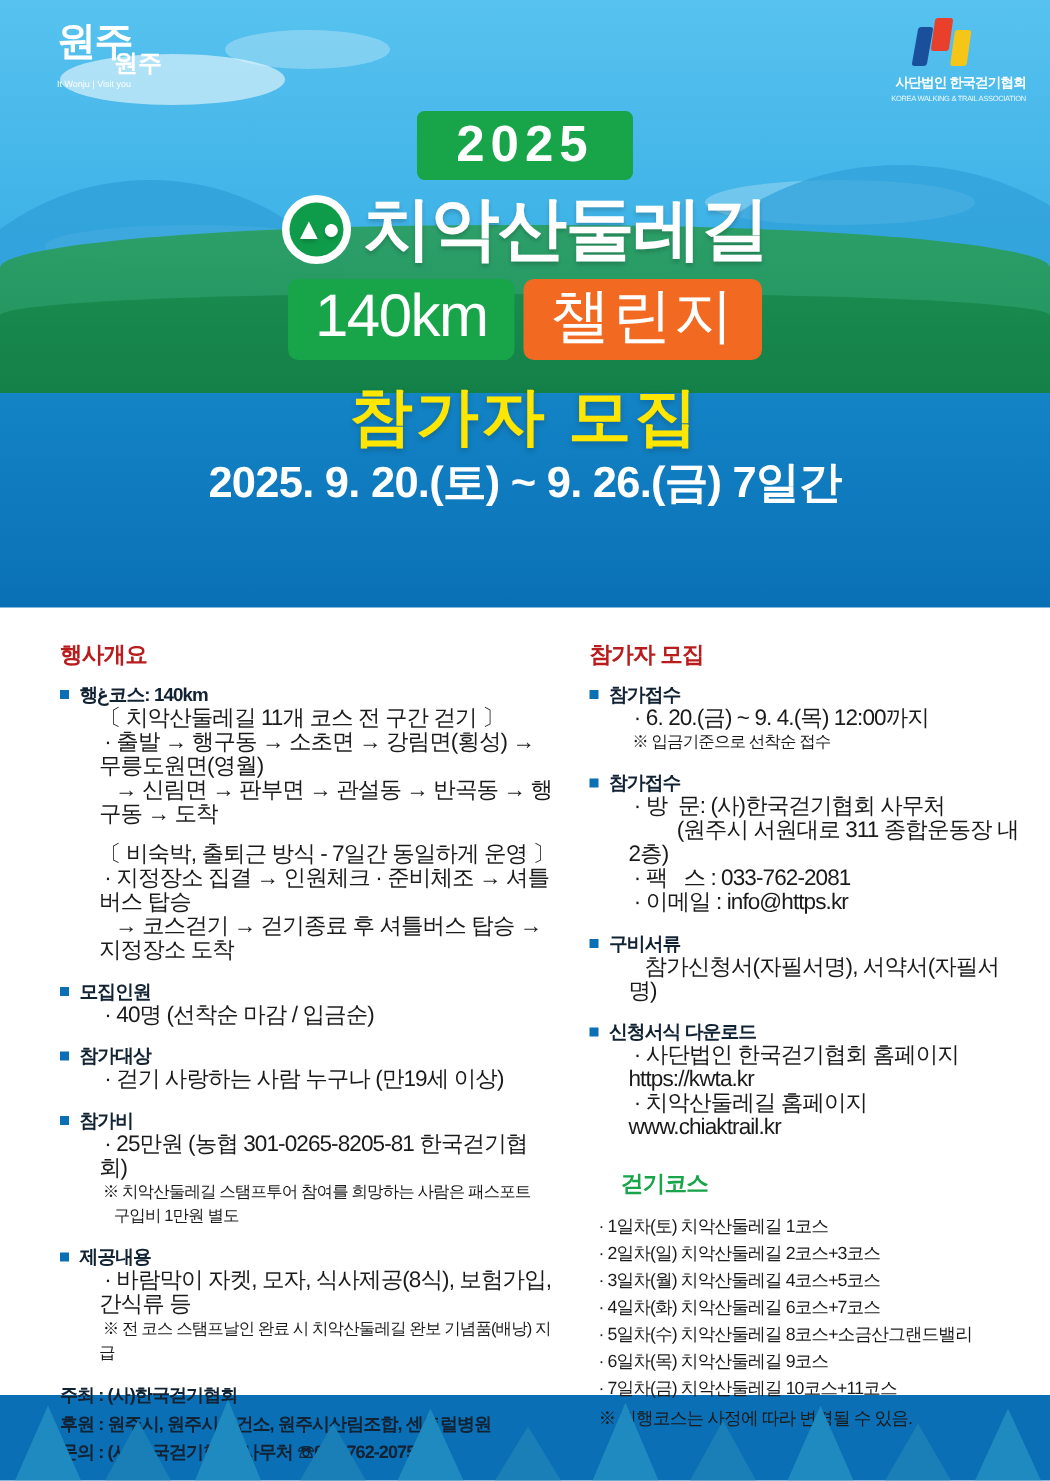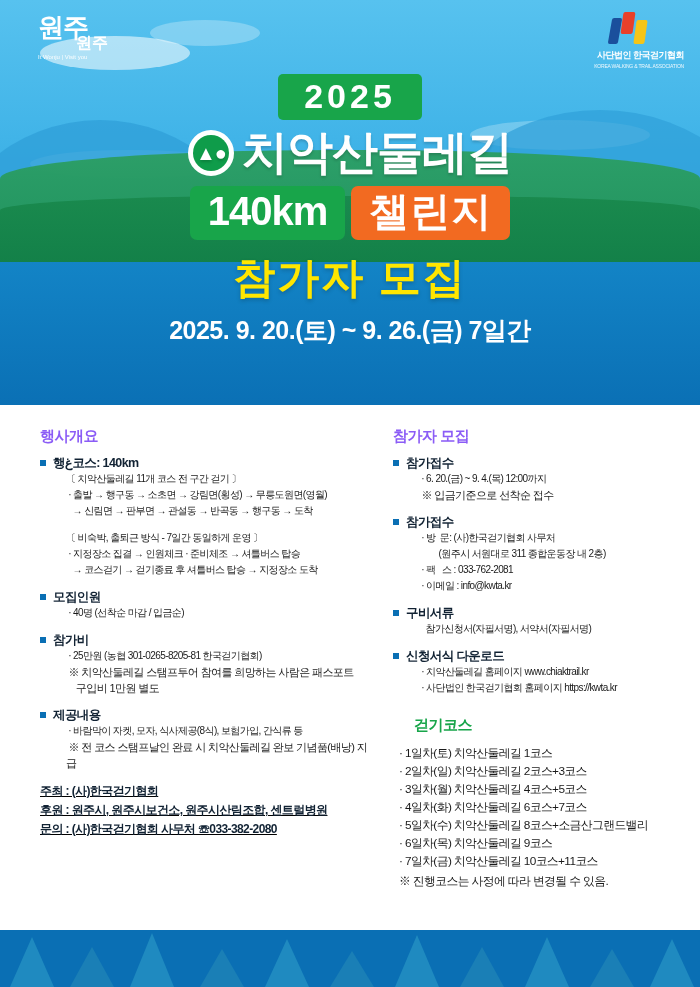--- a/index.html
+++ b/index.html
@@ -100,80 +100,80 @@
     background: #0f9c4a;
   }
   .circ-logo .fig {
     position:absolute; left:0; top:0; right:0; bottom:0;
     color:#fff; font-size: 20px; line-height: 40px; text-align:center;
   }
   .row-140 { margin-top: 6px; }
   .pill-km, .pill-ch {
     display: inline-block;
     font-size: 40px;
-    font-weight: bold;
+    font-weight: normal;
     color: #ffffff;
     padding: 2px 18px 6px;
     border-radius: 7px;
     line-height: 46px;
     letter-spacing: -1px;
   }
   .pill-km { background: #18a54a; }
   .pill-ch { background: #f26a21; margin-left: 6px; letter-spacing: 1px;}
   .line-recruit {
     margin-top: 14px;
     font-size: 42px;
     font-weight: bold;
     color: #ffe600;
     letter-spacing: 2px;
     line-height: 48px;
     text-shadow: 0 2px 4px rgba(0,0,0,.2);
   }
   .line-date {
-    margin-top: 12px;
-    font-size: 25px;
+    margin-top: 0;
+    font-size: 29px;
     font-weight: bold;
     color: #ffffff;
     letter-spacing: -.5px;
   }
 
   
   .panel {
     position: absolute;
     left: 0; top: 405px; width: 700px; height: 525px;
     background: #ffffff;
   }
   .col-left { position: absolute; left: 40px; top: 22px; width: 330px; }
   .col-right { position: absolute; left: 393px; top: 22px; width: 290px; }
 
   .sec-head {
-    color: #8b5cf6;
+    color: #b91c1c;
     font-size: 15px;
     font-weight: bold;
     margin-bottom: 9px;
     letter-spacing: -.5px;
   }
   .sec-head.green { color: #18a54a; }
 
   .item { margin-bottom: 11px; }
   .item-title {
     font-size: 12.5px; font-weight: bold; color: #123; letter-spacing: -.6px;
     padding-left: 13px; position: relative; line-height: 16px;
   }
   .item-title::before {
     content: ""; position: absolute; left: 0; top: 5px; width: 6px; height: 6px;
     background: #0a6fb4;
   }
   .sub {
-    font-size: 10px; color: #1a1a1a; letter-spacing: -.6px;
+    font-size: 15px; color: #1a1a1a; letter-spacing: -.6px;
     padding-left: 17px; line-height: 16px; white-space: pre-wrap;
   }
   .sub.ind { padding-left: 26px; }
   .note { font-size: 11px; }
-  .foot-lines { margin-top: 2px; text-decoration: underline; }
+  .foot-lines { margin-top: 2px; }
   .foot-lines div {
     font-size: 12px; font-weight: bold; color: #123; letter-spacing: -.6px; line-height: 19px;
   }
   .course-list div {
     font-size: 11.8px; color: #1a1a1a; letter-spacing: -.6px; line-height: 18px;
     padding-left: 6px;
   }
   .course-note { font-size: 11.3px; letter-spacing: -.6px; line-height: 18px; margin-top: 2px;}
   
   .trees { position: absolute; left: 0; bottom: 0; width: 700px; height: 57px; }
@@ -247,67 +247,71 @@
           <div class="sub ind">〔 비숙박, 출퇴근 방식 - 7일간 동일하게 운영 〕</div>
           <div class="sub ind"> · 지정장소 집결 → 인원체크 · 준비체조 → 셔틀버스 탑승</div>
           <div class="sub ind">   → 코스걷기 → 걷기종료 후 셔틀버스 탑승 → 지정장소 도착</div>
         </div>
 
         <div class="item">
           <div class="item-title">모집인원</div>
           <div class="sub ind"> · 40명 (선착순 마감 / 입금순)</div>
         </div>
 
+        <div class="item">
+          <div class="item-title">참가대상</div>
+          <div class="sub ind"> · 걷기 사랑하는 사람 누구나 (만19세 이상)</div>
+        </div>
 
         <div class="item">
           <div class="item-title">참가비</div>
           <div class="sub ind"> · 25만원 (농협 301-0265-8205-81 한국걷기협회)</div>
           <div class="sub ind note"> ※ 치악산둘레길 스탬프투어 참여를 희망하는 사람은 패스포트</div>
           <div class="sub ind note">    구입비 1만원 별도</div>
         </div>
 
         <div class="item">
           <div class="item-title">제공내용</div>
           <div class="sub ind"> · 바람막이 자켓, 모자, 식사제공(8식), 보험가입, 간식류 등</div>
           <div class="sub ind note"> ※ 전 코스 스탬프날인 완료 시 치악산둘레길 완보 기념품(배낭) 지급</div>
         </div>
 
         <div class="foot-lines">
           <div>주최 : (사)한국걷기협회</div>
           <div>후원 : 원주시, 원주시보건소, 원주시산림조합, 센트럴병원</div>
-          <div>문의 : (사)한국걷기협회 사무처 ☏033-382-2080</div>
+          <div>문의 : (사)한국걷기협회 사무처 ☏033-762-2075</div>
         </div>
       </div>
 
       <div class="col-right">
         <div class="sec-head">참가자 모집</div>
 
         <div class="item">
           <div class="item-title">참가접수</div>
           <div class="sub ind"> · 6. 20.(금) ~ 9. 4.(목) 12:00까지</div>
           <div class="sub ind note"> ※ 입금기준으로 선착순 접수</div>
         </div>
 
         <div class="item">
           <div class="item-title">참가접수</div>
           <div class="sub ind"> · 방  문: (사)한국걷기협회 사무처</div>
           <div class="sub ind">         (원주시 서원대로 311 종합운동장 내 2층)</div>
           <div class="sub ind"> · 팩   스 : 033-762-2081</div>
-          <div class="sub ind"> · 이메일 : info@kwta.kr</div>
+          <div class="sub ind"> · 이메일 : info@https.kr</div>
         </div>
 
         <div class="item">
           <div class="item-title">구비서류</div>
           <div class="sub ind">   참가신청서(자필서명), 서약서(자필서명)</div>
         </div>
 
         <div class="item">
           <div class="item-title">신청서식 다운로드</div>
+          <div class="sub ind"> · 사단법인 한국걷기협회 홈페이지 https://kwta.kr</div>
           <div class="sub ind"> · 치악산둘레길 홈페이지 www.chiaktrail.kr</div>
-          <div class="sub ind"> · 사단법인 한국걷기협회 홈페이지 https://kwta.kr</div>
         </div>
 
         <div class="sec-head green" style="margin-top:20px;margin-left:21px;">걷기코스</div>
         <div class="course-list">
           <div> · 1일차(토) 치악산둘레길 1코스</div>
           <div> · 2일차(일) 치악산둘레길 2코스+3코스</div>
           <div> · 3일차(월) 치악산둘레길 4코스+5코스</div>
           <div> · 4일차(화) 치악산둘레길 6코스+7코스</div>
           <div> · 5일차(수) 치악산둘레길 8코스+소금산그랜드밸리</div>
           <div> · 6일차(목) 치악산둘레길 9코스</div>

